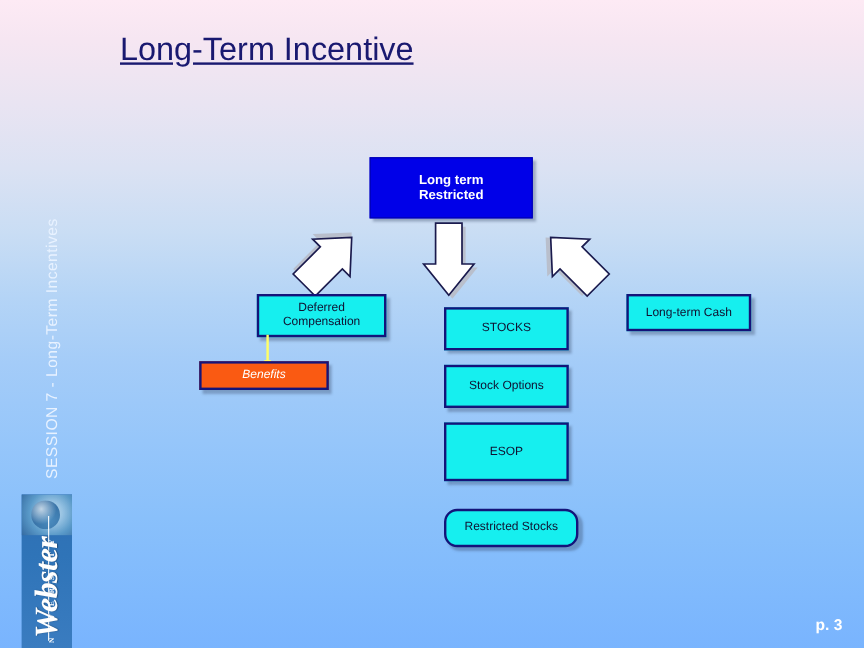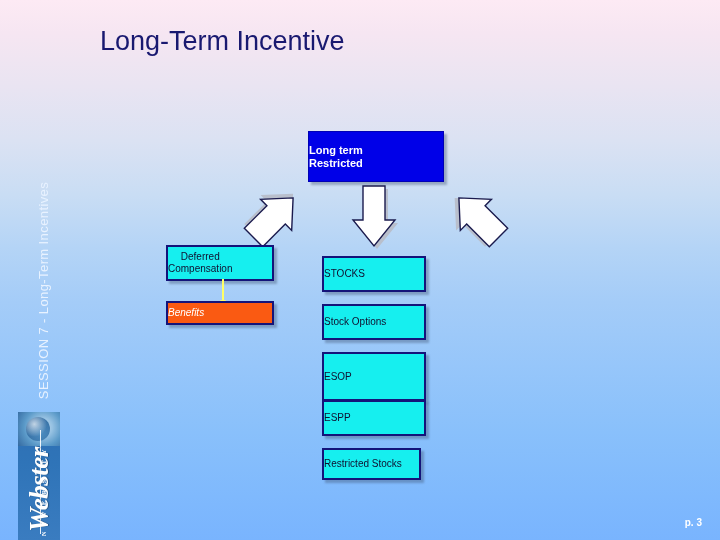--- a/index.html
+++ b/index.html
@@ -29,20 +29,21 @@
 
   
   #title {
     position: absolute;
     left: 100px;
     top: 26px;
     font-size: 27px;
     color: #191970;
     letter-spacing: 0px;
     white-space: nowrap;
+    text-decoration: underline;
   }
 
   
   #session-label {
     position: absolute;
     left: -82px;
     top: 283px;
     width: 250px;
     text-align: center;
     transform: rotate(-90deg);
@@ -124,37 +125,38 @@
     background: #ffffff;
     opacity: .9;
   }
 
   
   .box {
     position: absolute;
     box-sizing: border-box;
     display: flex;
     align-items: center;
-    justify-content: flex-start;
+    justify-content: center;
     text-align: center;
     line-height: 1.18;
     box-shadow: 3px 3px 2px rgba(60,80,110,.38);
   }
   .box-root {
     background: #0000e8;
     border: 1px solid #0000b4;
     color: #ffffff;
     font-size: 11px;
     font-weight: bold;
   }
   .box-cyan {
     background: #16efef;
     border: 2px solid #14147a;
     color: #101030;
     font-size: 10px;
+    margin-left: 48px;
   }
   .box-orange {
     background: #fa5a12;
     border: 2px solid #14147a;
     color: #ffffff;
     font-size: 10px;
   }
 
   
   #connector-deferred-benefits {
@@ -181,21 +183,21 @@
     position: absolute;
   }
   .block-arrow svg { display: block; overflow: visible; }
 
   
   #page-number {
     position: absolute;
     right: 18px;
     bottom: 12px;
     color: #ffffff;
-    font-size: 10px;
+    font-size: 13px;
     font-weight: bold;
   }
 </style>
 </head>
 <body>
 
 <div id="slide">
 
   <div id="title">Long-Term Incentive</div>
 
@@ -258,24 +260,24 @@
   </div>
 
   <div class="box box-cyan" style="left:322px; top:256px; width:104px; height:36px;">
     <span>STOCKS</span>
   </div>
 
   <div class="box box-cyan" style="left:322px; top:352px; width:104px; height:49px;">
     <span>ESOP</span>
   </div>
 
-  <div class="box box-cyan" style="left:322px; top:400px; width:104px; height:36px;">
-    <span>ESPP</span>
-  </div>
-
-  <div class="box box-cyan" style="left:322px; top:448px; width:99px; height:32px;">
+
+  <div class="box box-cyan" style="left:322px; top:424px; width:112px; height:32px;border-radius:11px;">
     <span>Restricted Stocks</span>
   </div>
 
+  <div class="box box-cyan" style="left:474px; top:245px; width:104px; height:31px;">
+    <span>Long-term Cash</span>
+  </div>
 
   <div id="page-number">p. 3</div>
 
 </div>
 
 </body></html>

